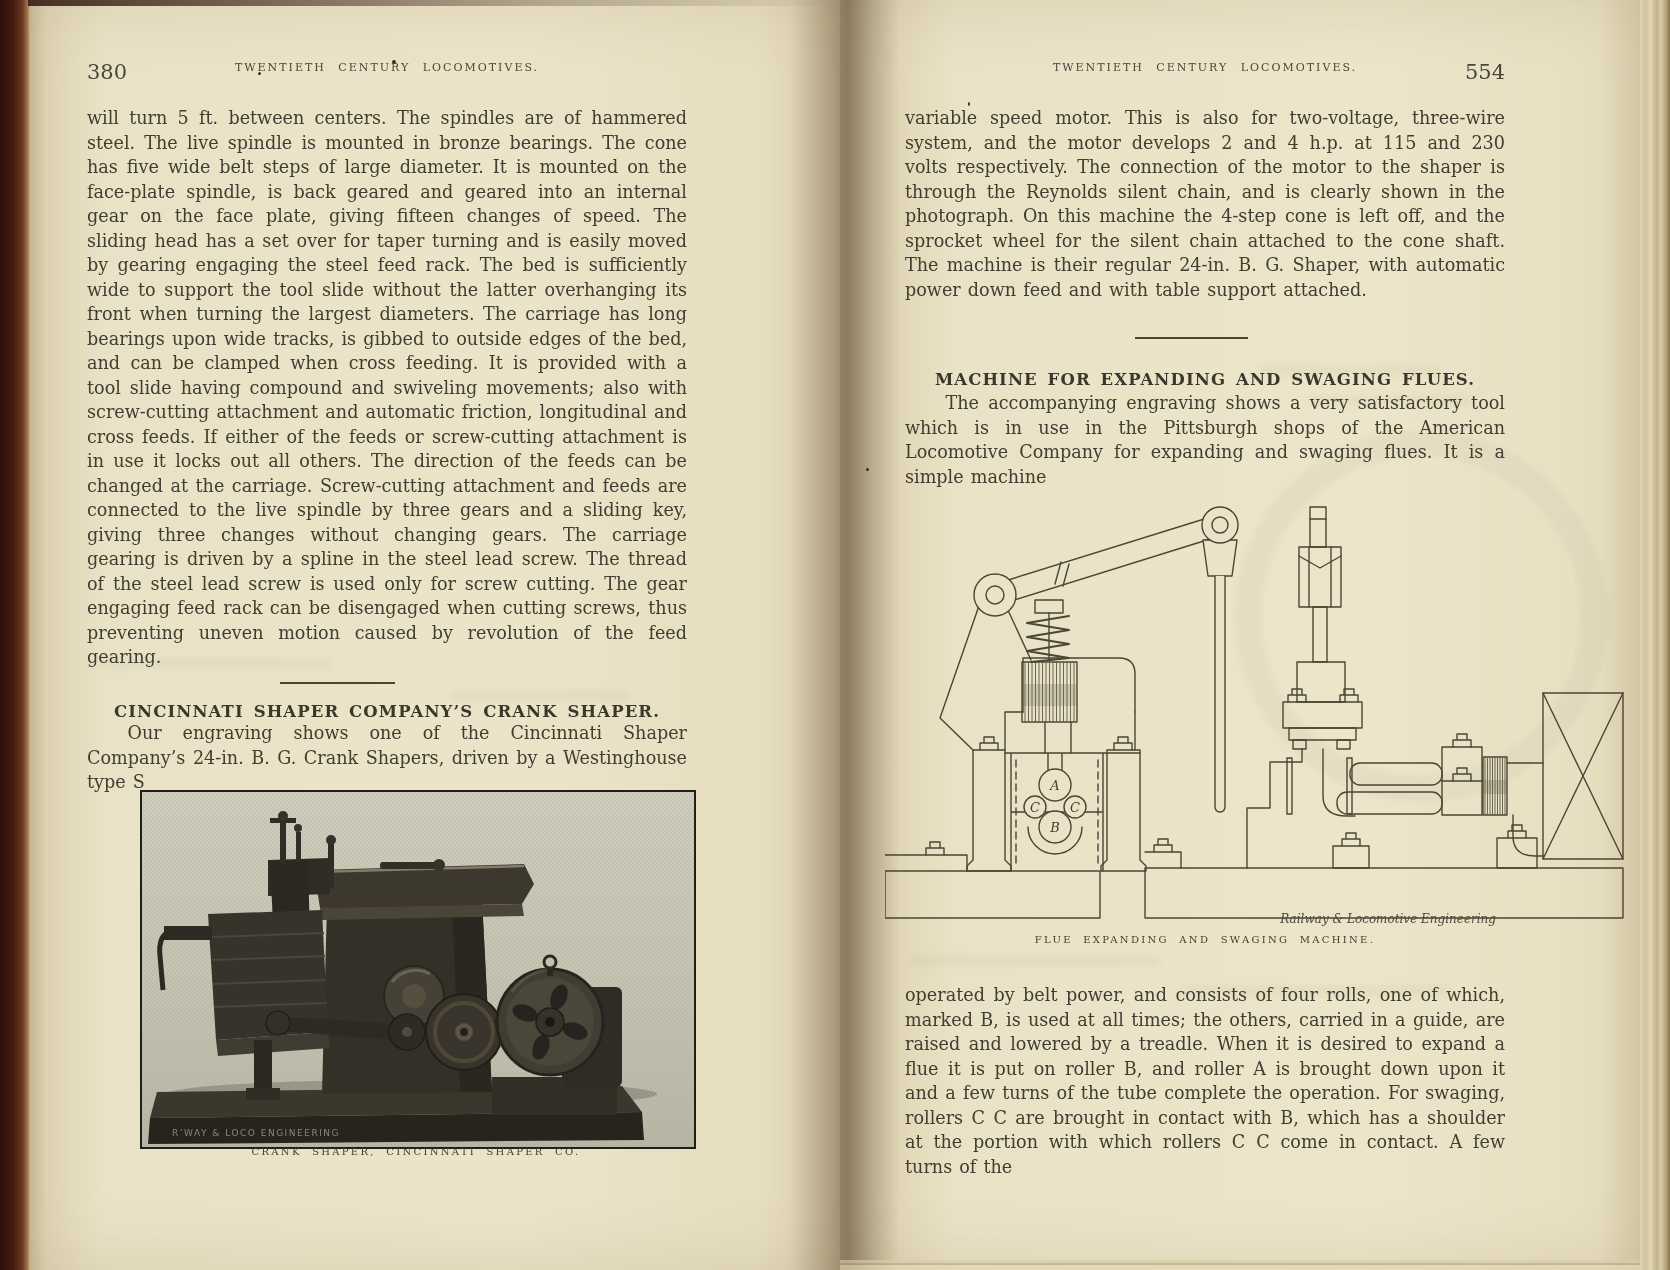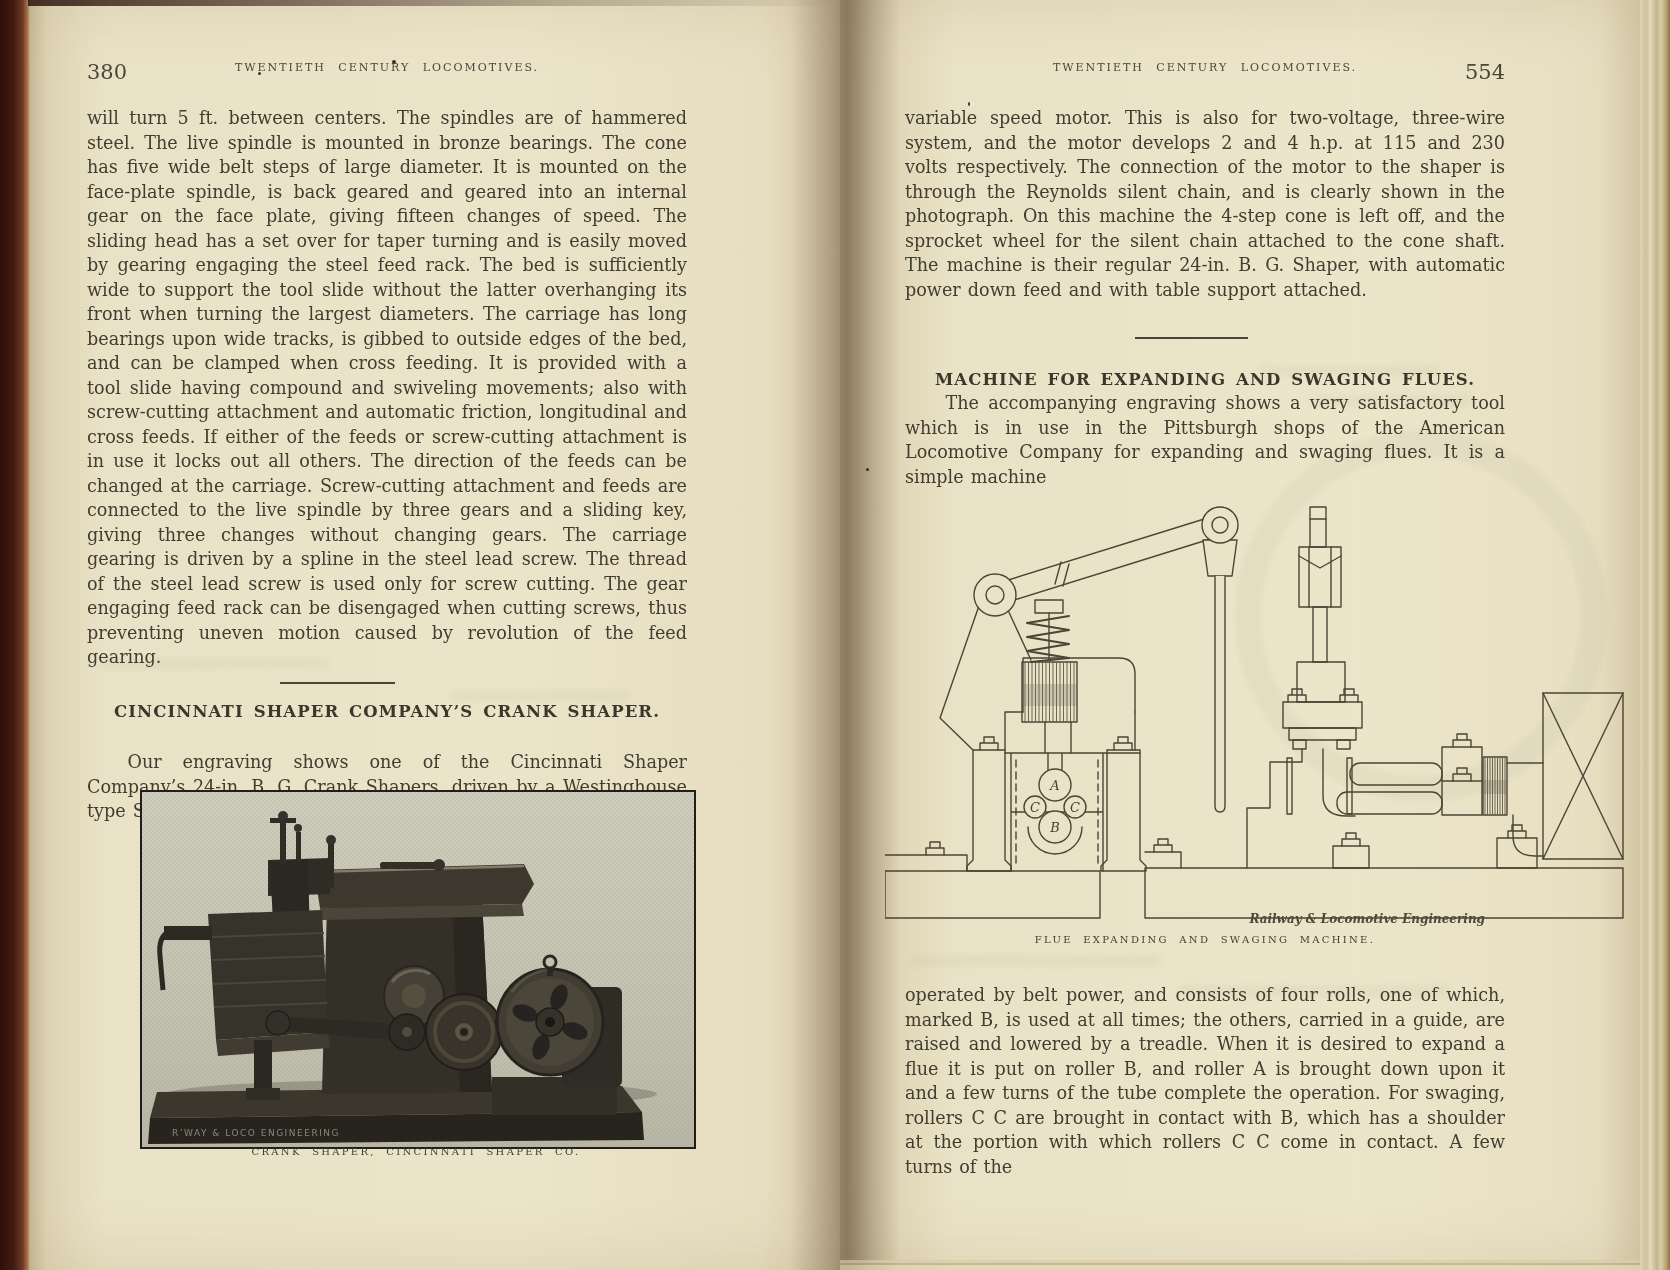--- a/index.html
+++ b/index.html
@@ -60,21 +60,21 @@
 
     <div class="pageno" style="left:57px;top:60px;">380</div>
     <div class="runhead" style="left:57px;top:61px;width:600px;text-align:center;">TWENTIETH CENTURY LOCOMOTIVES.</div>
 
     <div class="bodytext noindent" style="left:57px;top:106px;">will turn 5 ft. between centers.  The spindles are of hammered steel.  The live spindle is mounted in bronze bearings.  The cone has five wide belt steps of large diameter.  It is mounted on the face-plate spindle, is back geared and geared into an internal gear on the face plate, giving fifteen changes of speed.  The sliding head has a set over for taper turning and is easily moved by gearing engaging the steel feed rack.  The bed is sufficiently wide to support the tool slide without the latter overhanging its front when turning the largest diameters.  The carriage has long bearings upon wide tracks, is gibbed to outside edges of the bed, and can be clamped when cross feeding.  It is provided with a tool slide having compound and swiveling movements; also with screw-cutting attachment and automatic friction, longitudinal and cross feeds.  If either of the feeds or screw-cutting attachment is in use it locks out all others.  The direction of the feeds can be changed at the carriage.  Screw-cutting attachment and feeds are connected to the live spindle by three gears and a sliding key, giving three changes without changing gears.  The carriage gearing is driven by a spline in the steel lead screw.  The thread of the steel lead screw is used only for screw cutting.  The gear engaging feed rack can be disengaged when cutting screws, thus preventing uneven motion caused by revolution of the feed gearing.</div>
 
     <div class="rule" style="left:250px;top:682px;width:115px;"></div>
 
     <div class="secthead" style="left:57px;top:702px;">CINCINNATI SHAPER COMPANY’S CRANK SHAPER.</div>
 
-    <div class="bodytext indent" style="left:57px;top:721px;margin-top:29px;">Our engraving shows one of the Cincinnati Shaper Company’s 24-in. B. G. Crank Shapers, driven by a Westinghouse type S</div>
+    <div class="bodytext indent" style="left:57px;top:721px;">Our engraving shows one of the Cincinnati Shaper Company’s 24-in. B. G. Crank Shapers, driven by a Westinghouse type S</div>
 
     <div class="photo-frame" style="left:110px;top:790px;width:552px;height:355px;">
       <svg width="552" height="355" viewBox="0 0 552 355">
         <defs>
           <linearGradient id="pbg" x1="0" y1="0" x2="0" y2="1">
             <stop offset="0" stop-color="#cfcdbc"></stop>
               <stop offset="0.6" stop-color="#c4c2b1"></stop>
               <stop offset="1" stop-color="#b9b7a6"></stop>
           </linearGradient>
           <pattern id="ht" width="4" height="4" patternUnits="userSpaceOnUse">
@@ -268,21 +268,21 @@
         <path class="ink" d="M622,263 H658"></path>
         <path class="ink" d="M628,315 L628,336 Q628,356 650,356 L658,356"></path>
         <rect class="ink" x="612" y="338" width="40" height="30"></rect>
           <use href="#bolt" x="632" y="338"></use>
 
         <rect class="ink" x="658" y="193" width="80" height="166"></rect>
         <path class="ink" d="M658,193 L738,359 M738,193 L658,359"></path>
       </g>
     </svg>
 
-    <div class="credit" style="left:45px;top:912px;width:600px;font-weight:bold;">Railway &amp; Locomotive Engineering</div>
+    <div class="credit" style="left:56px;top:912px;width:600px;">Railway &amp; Locomotive Engineering</div>
     <div class="caption" style="left:65px;top:934px;width:600px;">FLUE EXPANDING AND SWAGING MACHINE.</div>
 
     <div class="bodytext noindent" style="left:65px;top:983px;">operated by belt power, and consists of four rolls, one of which, marked B, is used at all times; the others, carried in a guide, are raised and lowered by a treadle.  When it is desired to expand a flue it is put on roller B, and roller A is brought down upon it and a few turns of the tube complete the operation.  For swaging, rollers C C are brought in contact with B, which has a shoulder at the portion with which rollers C C come in contact.  A few turns of the</div>
 
     <div class="speck" style="left:26px;top:468px;width:3px;height:3px;"></div>
     <div class="speck" style="left:128px;top:102px;width:2px;height:4px;"></div>
   </div>
 
   <div class="gutter"></div>
   <div class="edge-left"></div>

